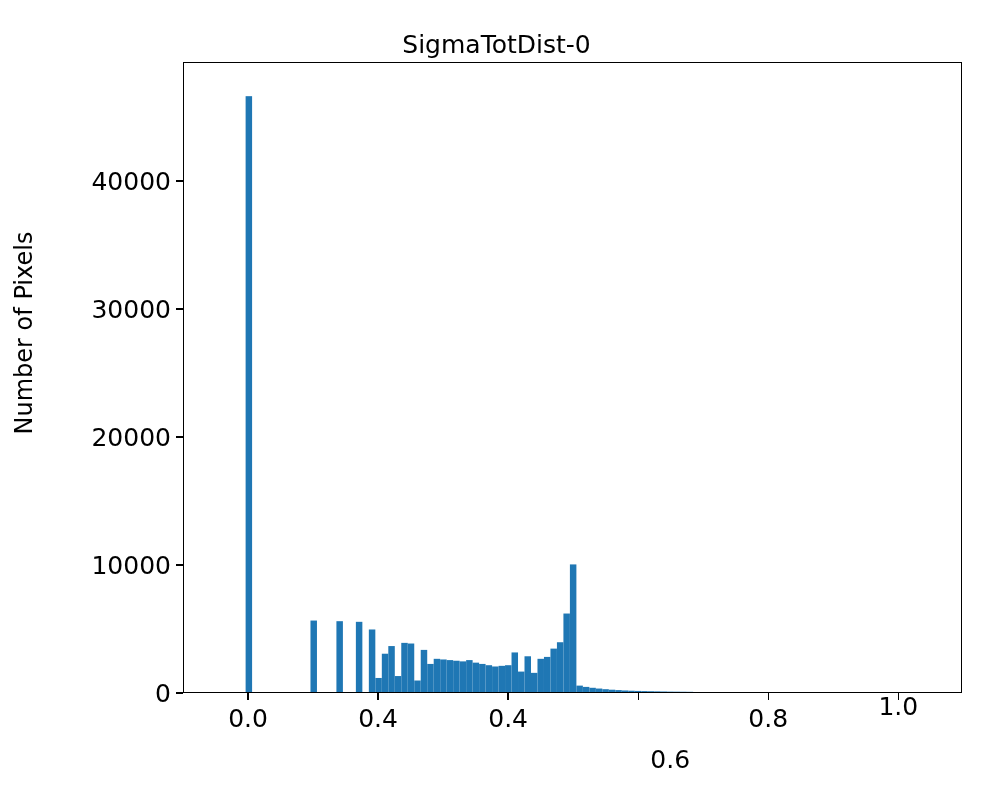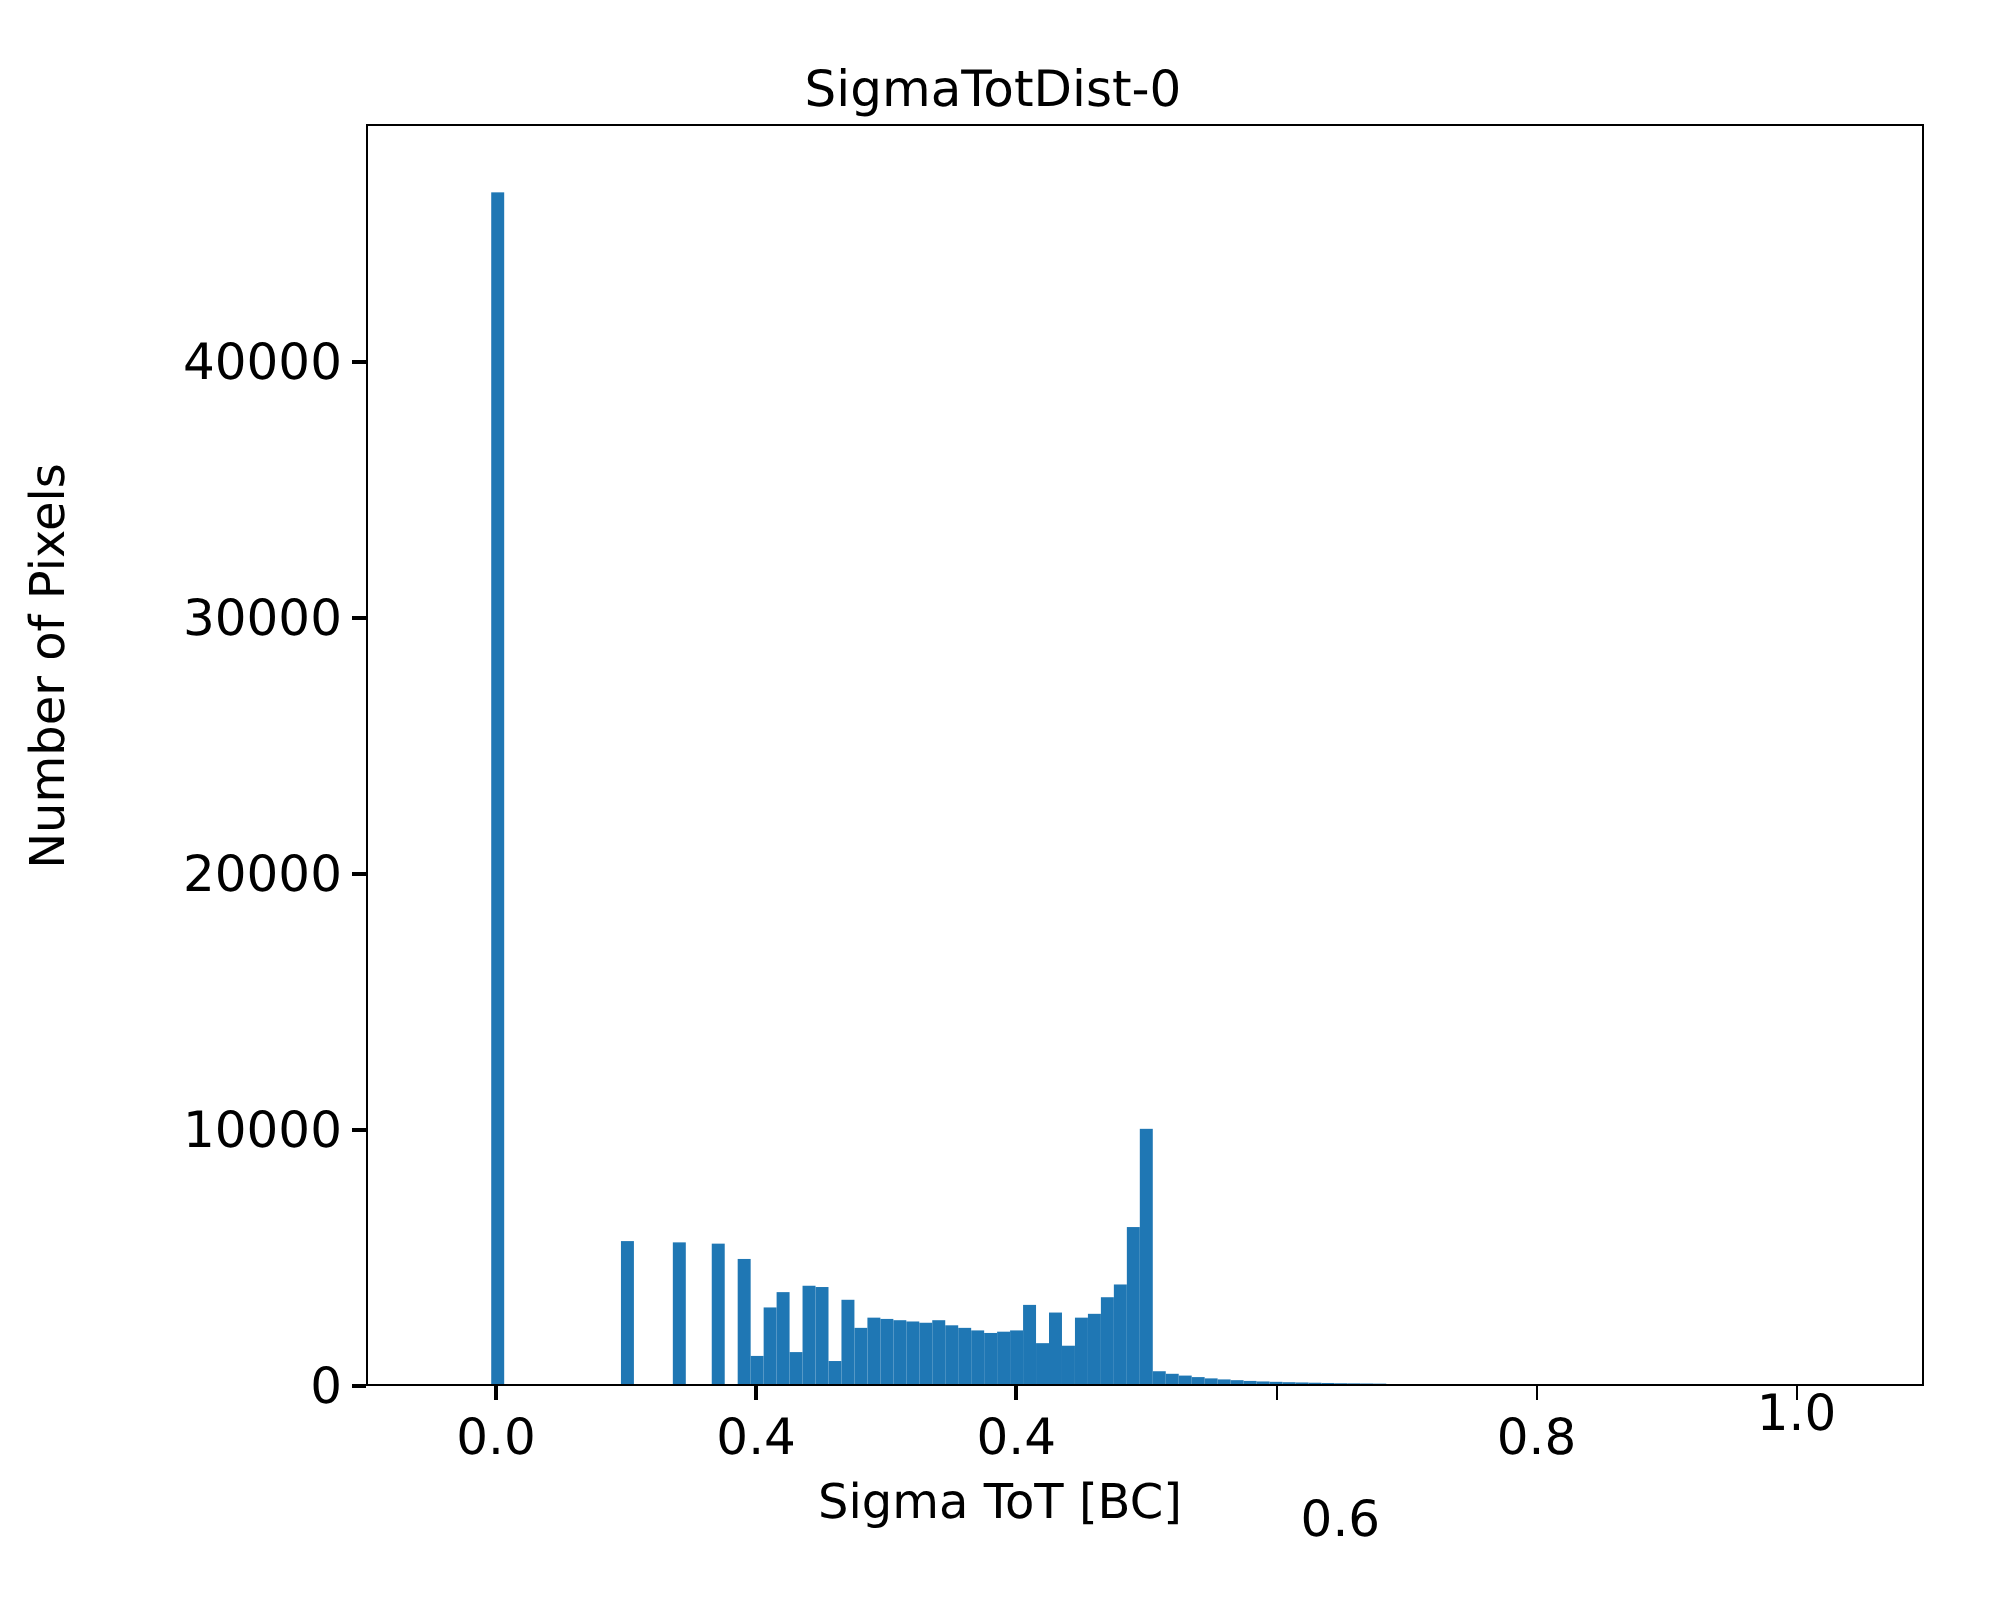--- a/index.html
+++ b/index.html
@@ -182,16 +182,15 @@
       <div class="tick-mark-y" style="left: 176px; top: 564.358px;"></div>
       <div class="tick-label-y" style="left: -7px; width: 178px; top: 565.008px;">10000</div>
       <div class="tick-mark-y" style="left: 176px; top: 436.366px;"></div>
       <div class="tick-label-y" style="left: -7px; width: 178px; top: 437.016px;">20000</div>
       <div class="tick-mark-y" style="left: 176px; top: 308.374px;"></div>
       <div class="tick-label-y" style="left: -7px; width: 178px; top: 309.024px;">30000</div>
       <div class="tick-mark-y" style="left: 176px; top: 180.382px;"></div>
       <div class="tick-label-y" style="left: -7px; width: 178px; top: 181.032px;">40000</div>
     </div>
 
-  <div id="xlabel">Sigma ToT [BC]</div>
   <div id="ylabel">Number of Pixels</div>
 
 </div>
 
 </body></html>

